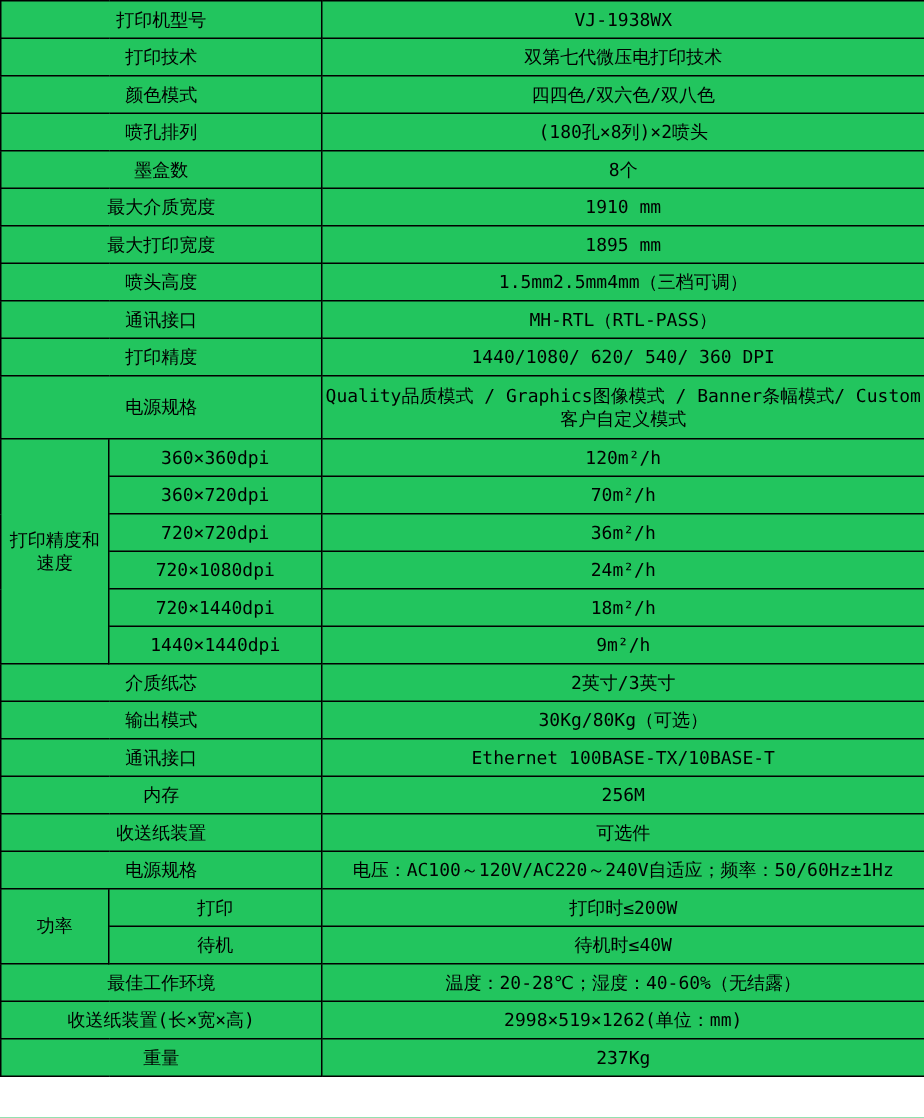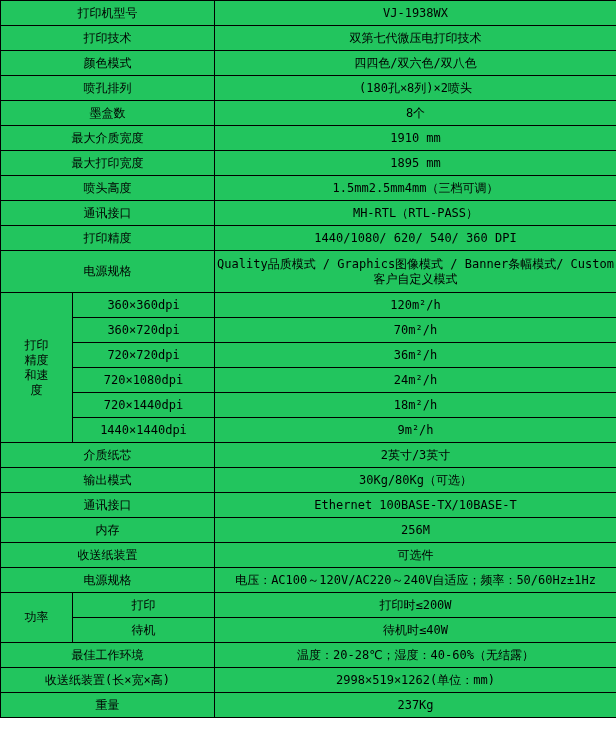--- a/index.html
+++ b/index.html
@@ -17,21 +17,21 @@
     border: 1px solid #000000;
     text-align: center;
     vertical-align: middle;
     padding: 0 2px;
     height: 24px;
     line-height: 1.25;
     overflow: hidden;
     word-break: break-all;
   }
   .spec-table tr.tall td { height: 41px; }
-  td.grp { padding: 0 22px; margin-left: 38px; }
+  td.grp { padding: 0 4px; margin-left: 38px; }
 </style>
 </head>
 <body>
 
 <table class="spec-table">
   <colgroup>
     <col style="width:72px">
     <col style="width:142px">
     <col style="width:402px">
   </colgroup>

